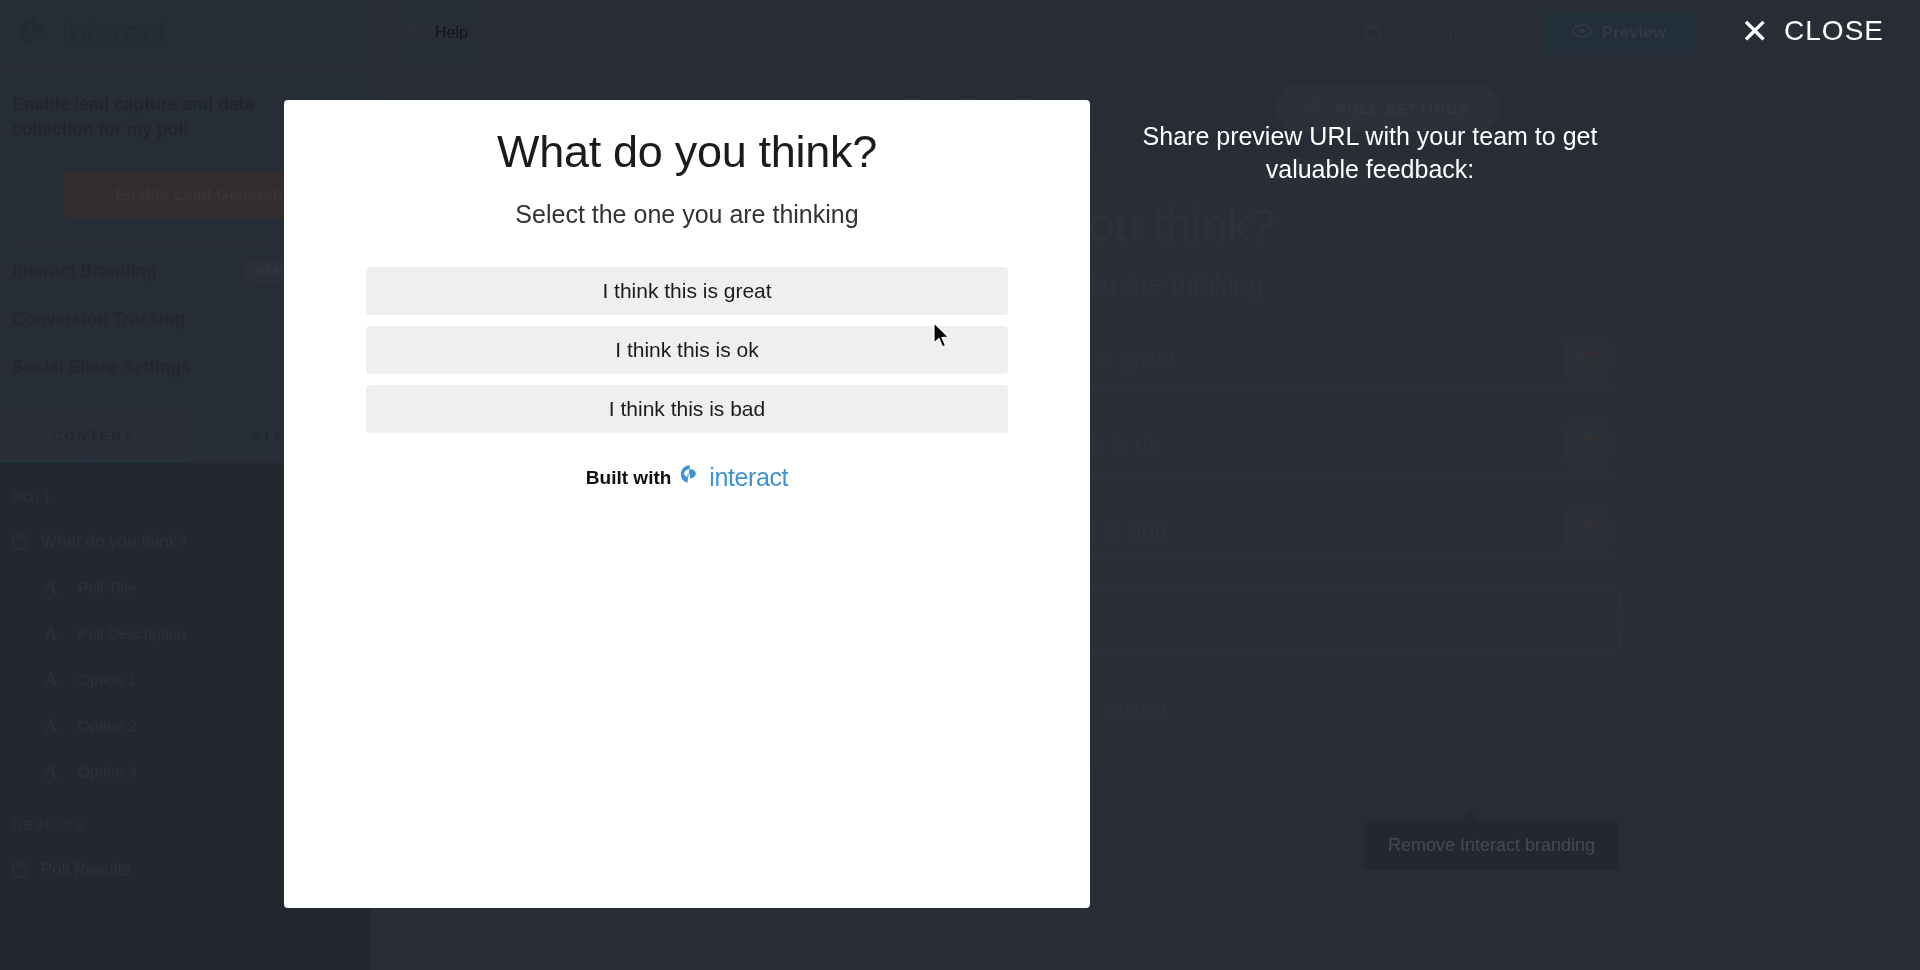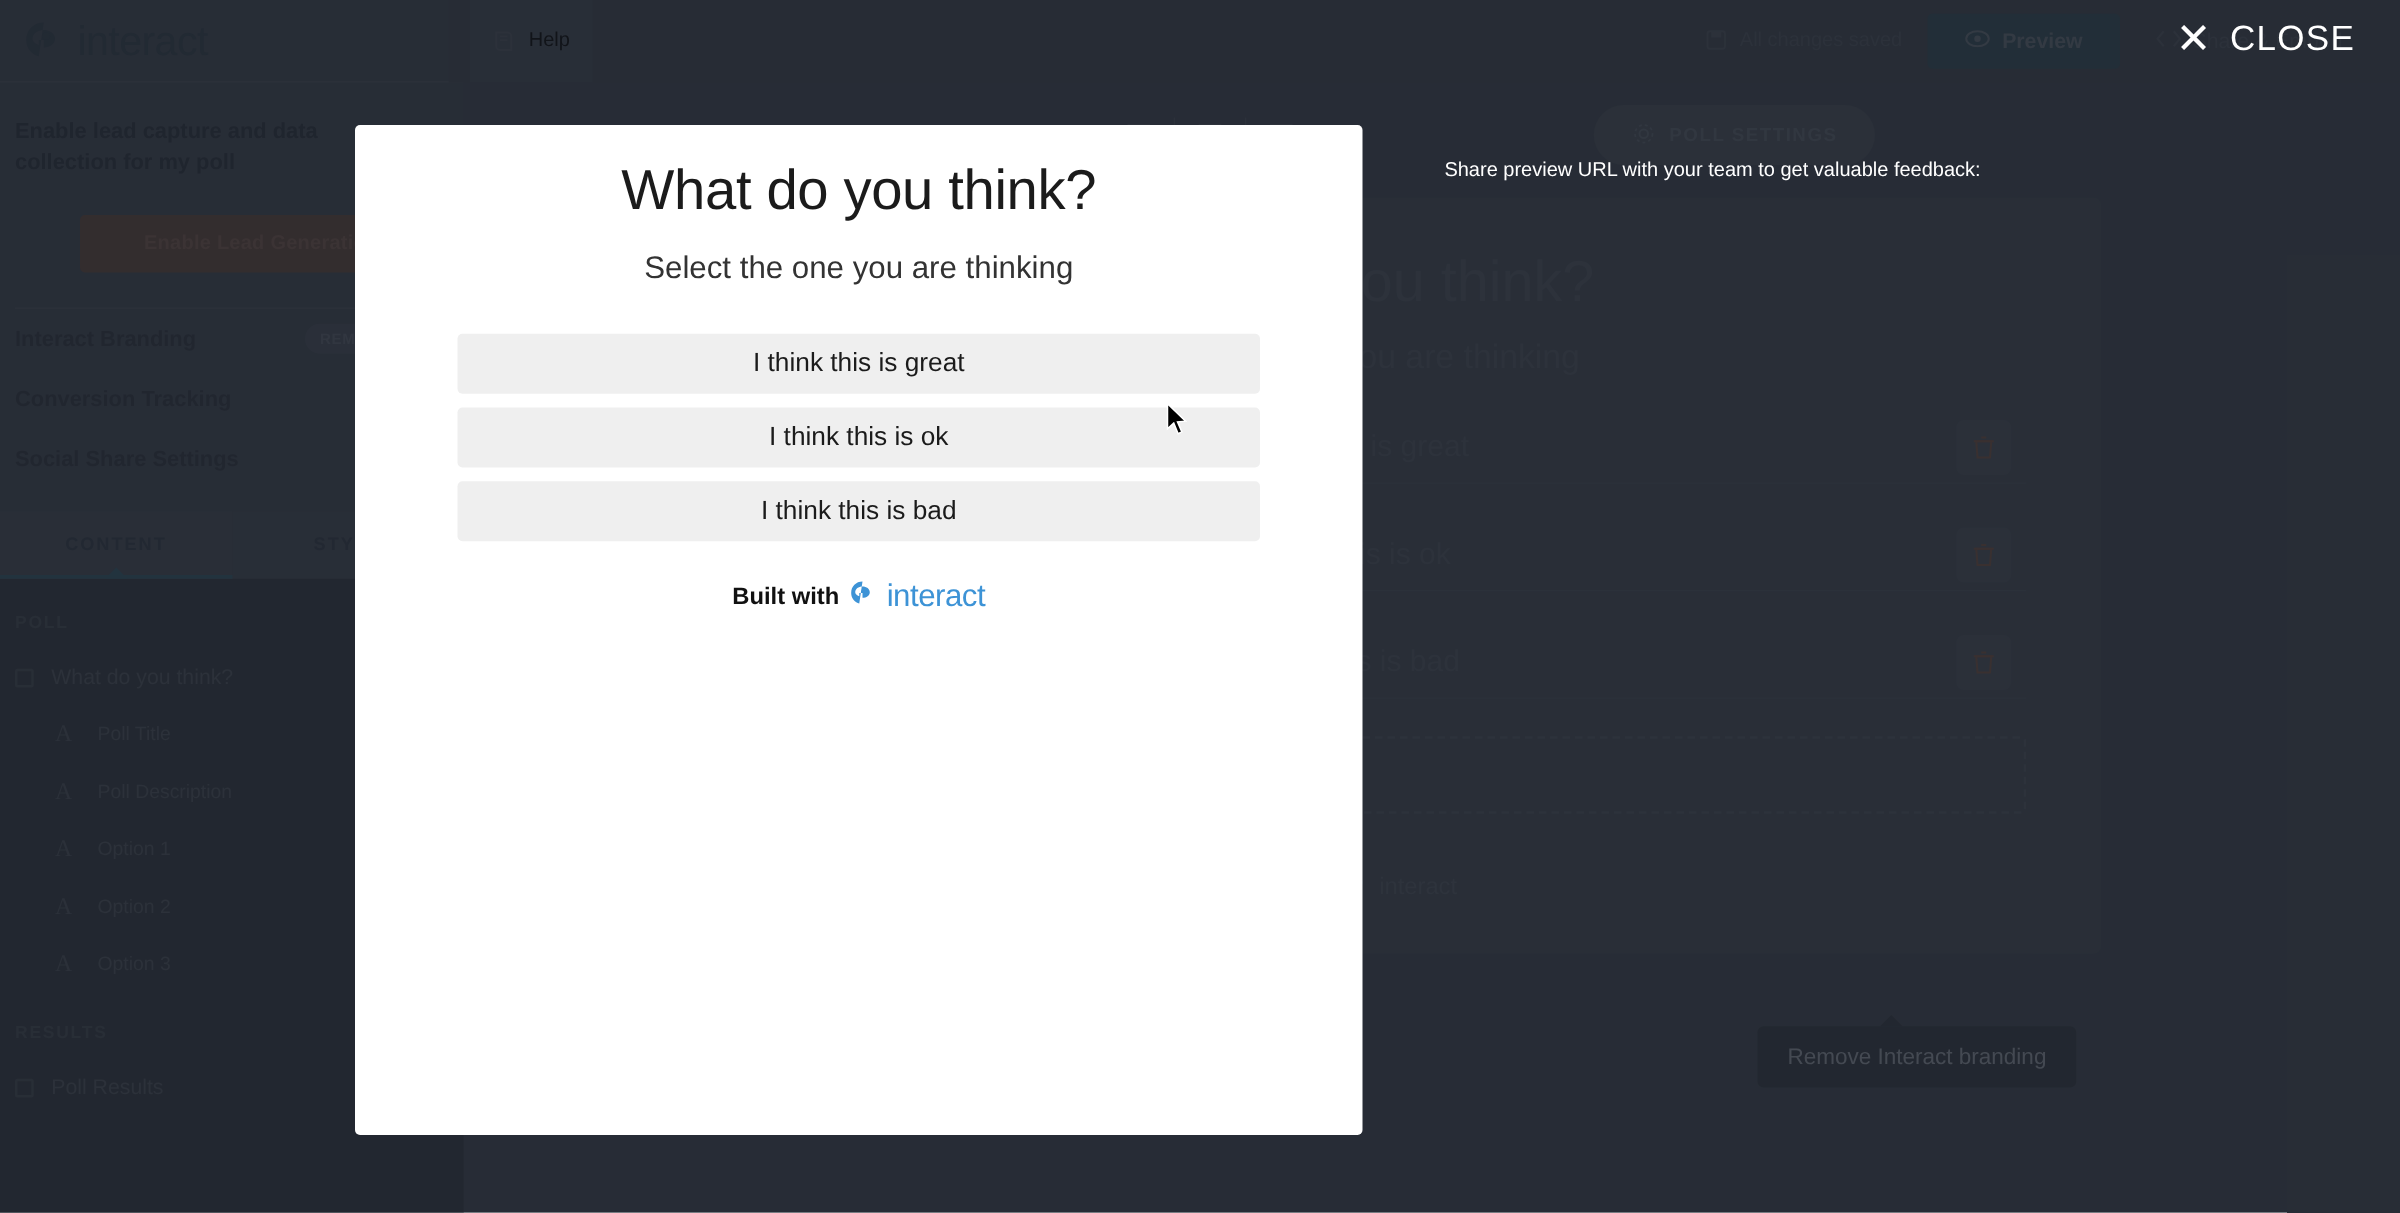--- a/index.html
+++ b/index.html
@@ -69,21 +69,21 @@
   .tree-item { display:flex; align-items:center; height: 46px; padding-left: 12px; gap: 14px; }
   .tree-item .sq { width: 15px; height: 15px; border:2px solid #3e444e; border-radius:2px; }
   .tree-item .lbl { font-size: 17px; color: #474d57; }
   .tree-sub { padding-left: 44px; }
   .tree-sub .ta { font-family:"Liberation Serif", serif; font-size: 19px; color:#454b55; width:20px; }
   .tree-sub .lbl { font-size: 15.5px; color:#474d57; }
   .tree-head.results { margin-top: 22px; }
 
   
   .topbar {
-    position:absolute; left: 359px; top:0; right:0; height:66px; background:#3a404b;
+    position:absolute; left: 371px; top:0; right:0; height:66px; background:#3a404b;
     display:flex; align-items:center;
   }
   .tb-help { margin-left: 17px; padding: 0 18px; height: 66px; display:flex; align-items:center; gap:9px; background:#3e444f;}
   .tb-right { margin-left:auto; display:flex; align-items:center; gap:0; padding-right: 18px; }
   .tb-saved { color:#474d58; font-size:16px; display:flex; align-items:center; gap:8px; margin-right: 20px;}
   .btn-preview {
     background:#2e4551; color:#5a6470; font-size:17px; font-weight:700;
     padding: 12px 30px; border-radius:4px; display:flex; align-items:center; gap:10px; border:none;
   }
   .btn-share { color:#474d58; font-size:17px; display:flex; align-items:center; gap:10px; margin: 0 28px; }
@@ -115,41 +115,41 @@
   }
   .opt-row .txt { font-size: 24px; color:#4a505b; flex:1; text-align:center; }
   .opt-row .del { position:absolute; right: 12px; width:44px; height:44px; border-radius:6px; background:#454b56; display:flex; align-items:center; justify-content:center;}
   .add-opt {
     margin: 30px 60px 0 60px; border: 2px dashed #4a505b; border-radius:4px;
     height: 62px; display:flex; align-items:center; padding-left: 28px;
   }
   .add-opt .chip { background:#454b56; color:#5a606b; font-size:17px; letter-spacing:1.2px; font-weight:700; padding:12px 28px; border-radius:24px; display:flex; gap:10px; align-items:center;}
   .built-row { margin-top: 46px; text-align:center; font-size:19px; color:#4c525d; display:flex; align-items:center; justify-content:center; gap:8px;}
   .tooltip {
-    position:absolute; left: 1035px; top: 755px; background:#2f343d; color:#878d97;
+    position:absolute; left: 993px; top: 755px; background:#2f343d; color:#878d97;
     font-size:18px; padding: 14px 24px; border-radius:5px;
   }
   .tooltip:before{
     content:""; position:absolute; top:-9px; left: 98px;
     border-left:9px solid transparent; border-right:9px solid transparent; border-bottom:9px solid #2f343d;
   }
 
   
   .overlay { position:absolute; inset:0; background: rgba(28,33,41,0.62); }
 
   .close-btn {
     position:absolute; right: 36px; top: 14px; display:flex; align-items:center; gap:14px;
     color:#ffffff; font-size: 28px; letter-spacing: 1px;
   }
   .close-x { font-size: 34px; line-height: 1; font-weight: 300; }
 
   .share-panel {
     position:absolute; left: 1120px; top: 120px; width: 500px; text-align:center;
   }
-  .share-title { color:#ffffff; font-size: 16px; line-height: 33px; font-weight: 400; }
+  .share-title { color:#ffffff; font-size: 25px; line-height: 33px; font-weight: 400; }
   .url-box {
     margin-top: 22px; border: 2px dashed #b9bec6; border-radius: 4px;
     height: 58px; display:flex; align-items:center; padding: 0 14px; overflow:hidden;
   }
   .url-text { color:#e6e9ed; font-size: 19.5px; white-space: nowrap; }
   .copy-btn {
     margin: 32px auto 0 auto; width: 256px; height: 52px; background:#3498e2;
     border-radius:4px; color:#fff; font-size: 19px; display:flex; align-items:center;
     justify-content:center; gap:12px; border:none;
   }

